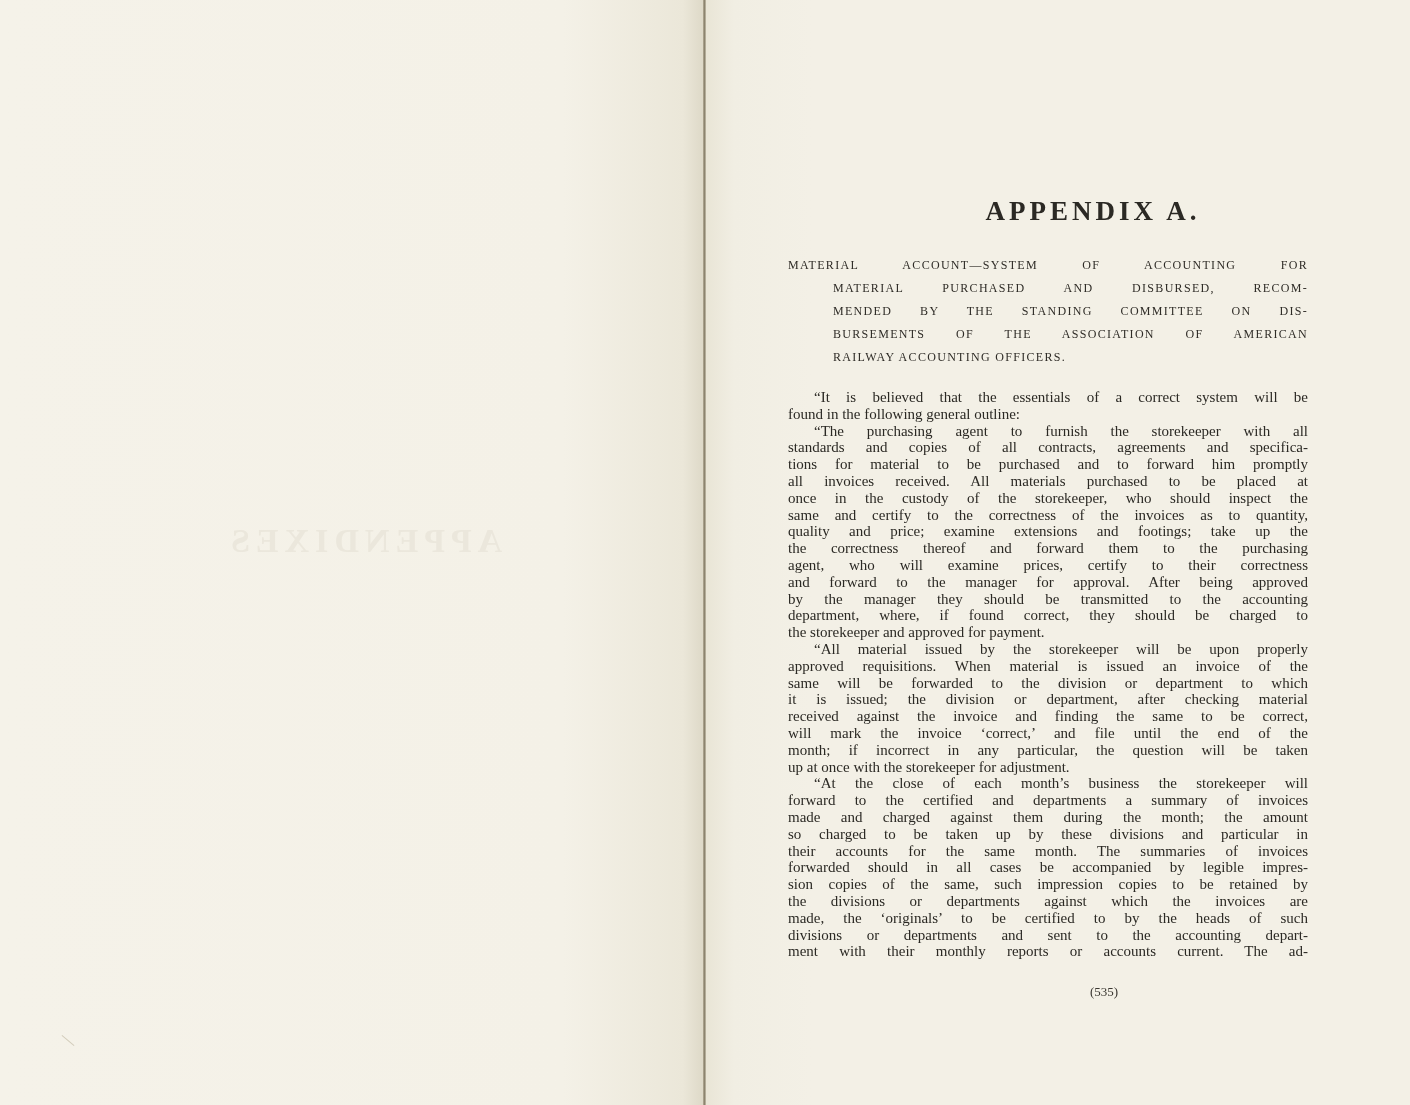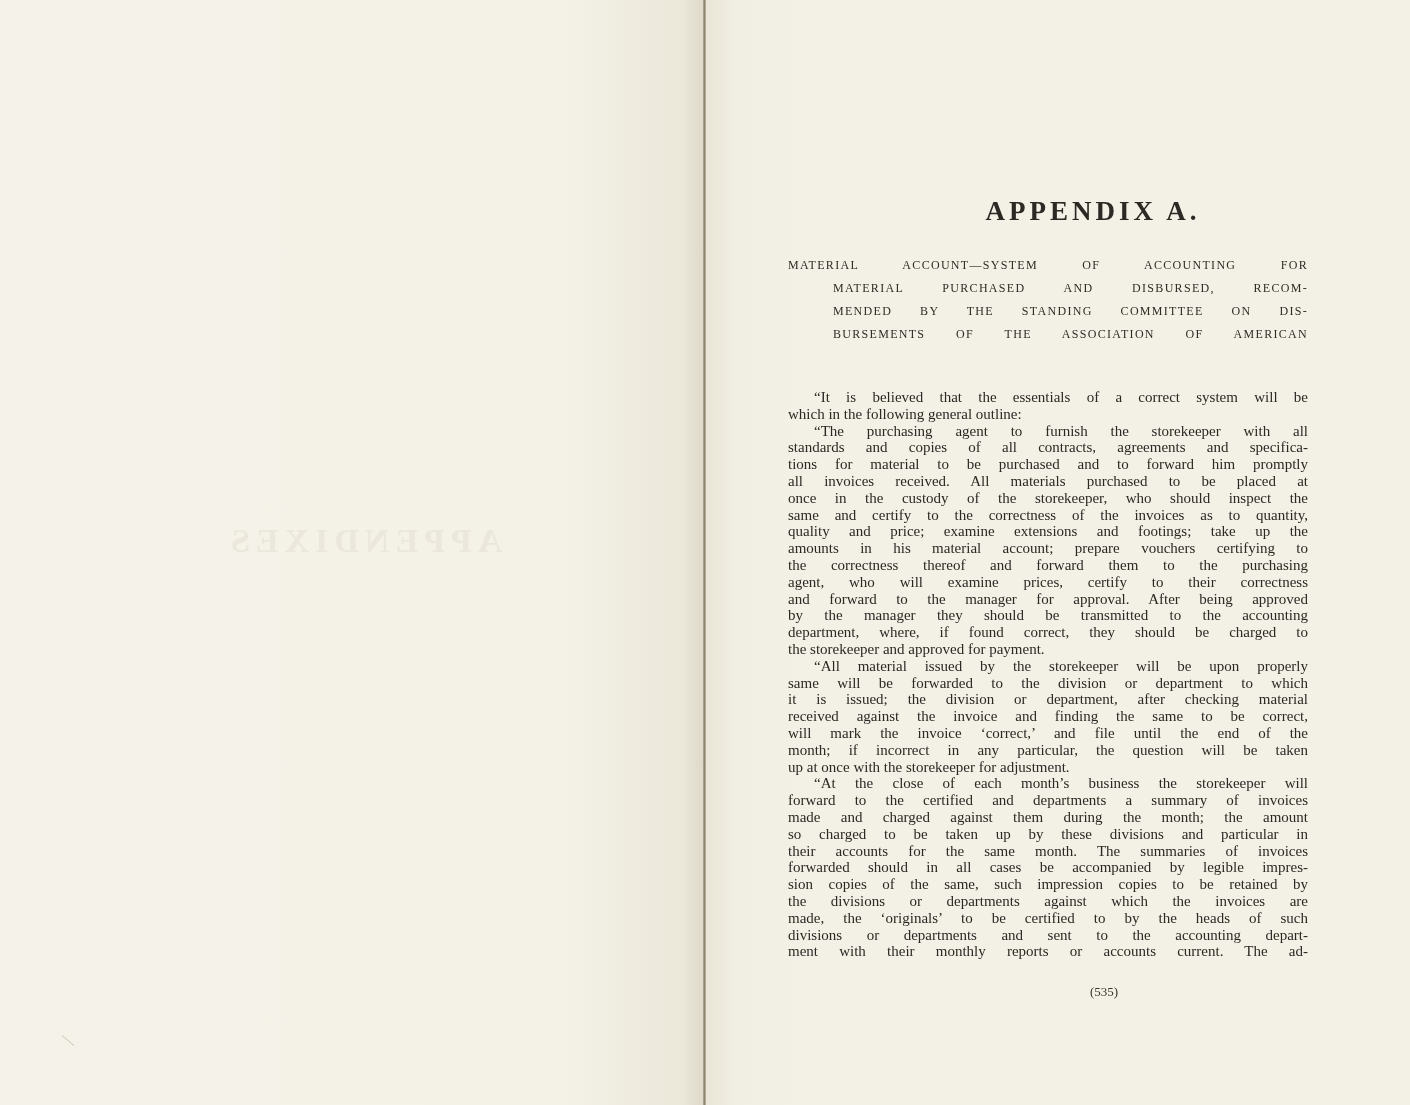--- a/index.html
+++ b/index.html
@@ -71,40 +71,41 @@
   <div class="page-right"></div>
 </div>
 
 <div class="title">APPENDIX A.</div>
 
 <div class="heading">
   <span class="hl">MATERIAL ACCOUNT—SYSTEM OF ACCOUNTING FOR</span>
   <span class="hl indent">MATERIAL PURCHASED AND DISBURSED, RECOM-</span>
   <span class="hl indent">MENDED BY THE STANDING COMMITTEE ON DIS-</span>
   <span class="hl indent">BURSEMENTS OF THE ASSOCIATION OF AMERICAN</span>
+  <span class="hl indent last">RAILWAY ACCOUNTING OFFICERS.</span>
 </div>
 
 <div class="body">
   <span class="ln ind">“It is believed that the essentials of a correct system will be</span>
-  <span class="ln end">which in the following general outline:</span>
+  <span class="ln end">found in the following general outline:</span>
   <span class="ln ind">“The purchasing agent to furnish the storekeeper with all</span>
   <span class="ln">standards and copies of all contracts, agreements and specifica-</span>
   <span class="ln">tions for material to be purchased and to forward him promptly</span>
   <span class="ln">all invoices received. All materials purchased to be placed at</span>
   <span class="ln">once in the custody of the storekeeper, who should inspect the</span>
   <span class="ln">same and certify to the correctness of the invoices as to quantity,</span>
   <span class="ln">quality and price; examine extensions and footings; take up the</span>
-  <span class="ln">amounts in his material account; prepare vouchers certifying to</span>
   <span class="ln">the correctness thereof and forward them to the purchasing</span>
   <span class="ln">agent, who will examine prices, certify to their correctness</span>
   <span class="ln">and forward to the manager for approval. After being approved</span>
   <span class="ln">by the manager they should be transmitted to the accounting</span>
   <span class="ln">department, where, if found correct, they should be charged to</span>
   <span class="ln end">the storekeeper and approved for payment.</span>
   <span class="ln ind">“All material issued by the storekeeper will be upon properly</span>
+  <span class="ln">approved requisitions. When material is issued an invoice of the</span>
   <span class="ln">same will be forwarded to the division or department to which</span>
   <span class="ln">it is issued; the division or department, after checking material</span>
   <span class="ln">received against the invoice and finding the same to be correct,</span>
   <span class="ln">will mark the invoice ‘correct,’ and file until the end of the</span>
   <span class="ln">month; if incorrect in any particular, the question will be taken</span>
   <span class="ln end">up at once with the storekeeper for adjustment.</span>
   <span class="ln ind">“At the close of each month’s business the storekeeper will</span>
   <span class="ln">forward to the certified and departments a summary of invoices</span>
   <span class="ln">made and charged against them during the month; the amount</span>
   <span class="ln">so charged to be taken up by these divisions and particular in</span>

